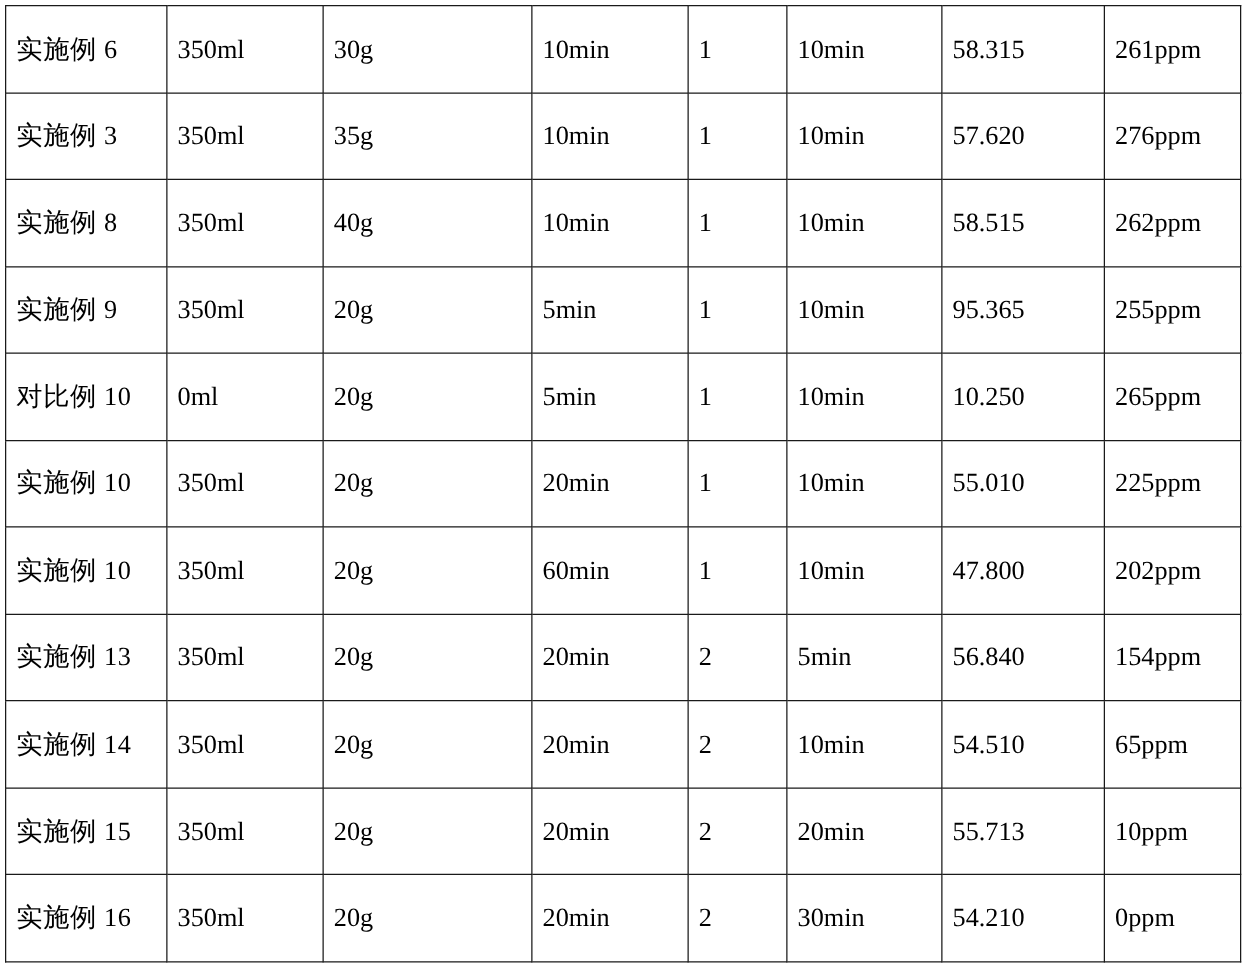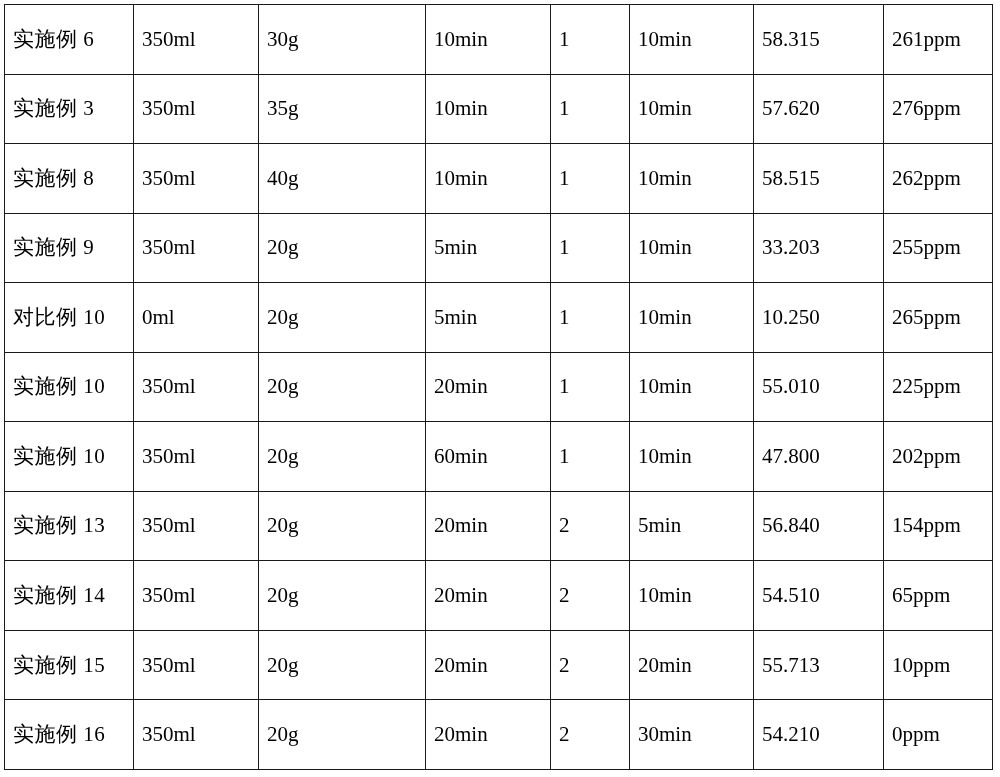--- a/index.html
+++ b/index.html
@@ -120,21 +120,21 @@
         <td class="num-cell">262ppm</td>
       </tr>
 
       <tr>
         <td class="label-cell">实施例 9</td>
         <td class="num-cell">350ml</td>
         <td class="num-cell">20g</td>
         <td class="center-cell">5min</td>
         <td class="center-cell">1</td>
         <td class="center-cell">10min</td>
-        <td class="num-cell">33.203</td>
+        <td class="num-cell">95.365</td>
         <td class="num-cell">255ppm</td>
       </tr>
 
       <tr>
         <td class="label-cell">对比例 10</td>
         <td class="num-cell">0ml</td>
         <td class="num-cell">20g</td>
         <td class="center-cell">5min</td>
         <td class="center-cell">1</td>
         <td class="center-cell">10min</td>

